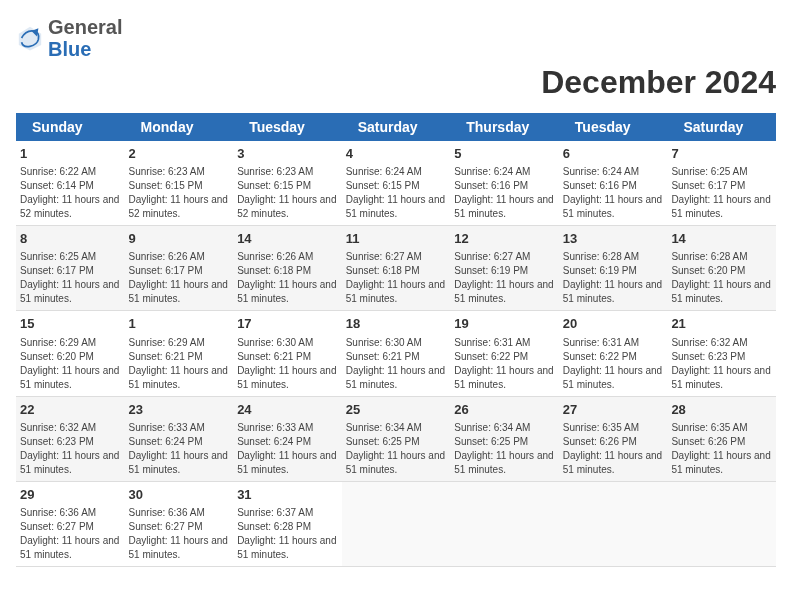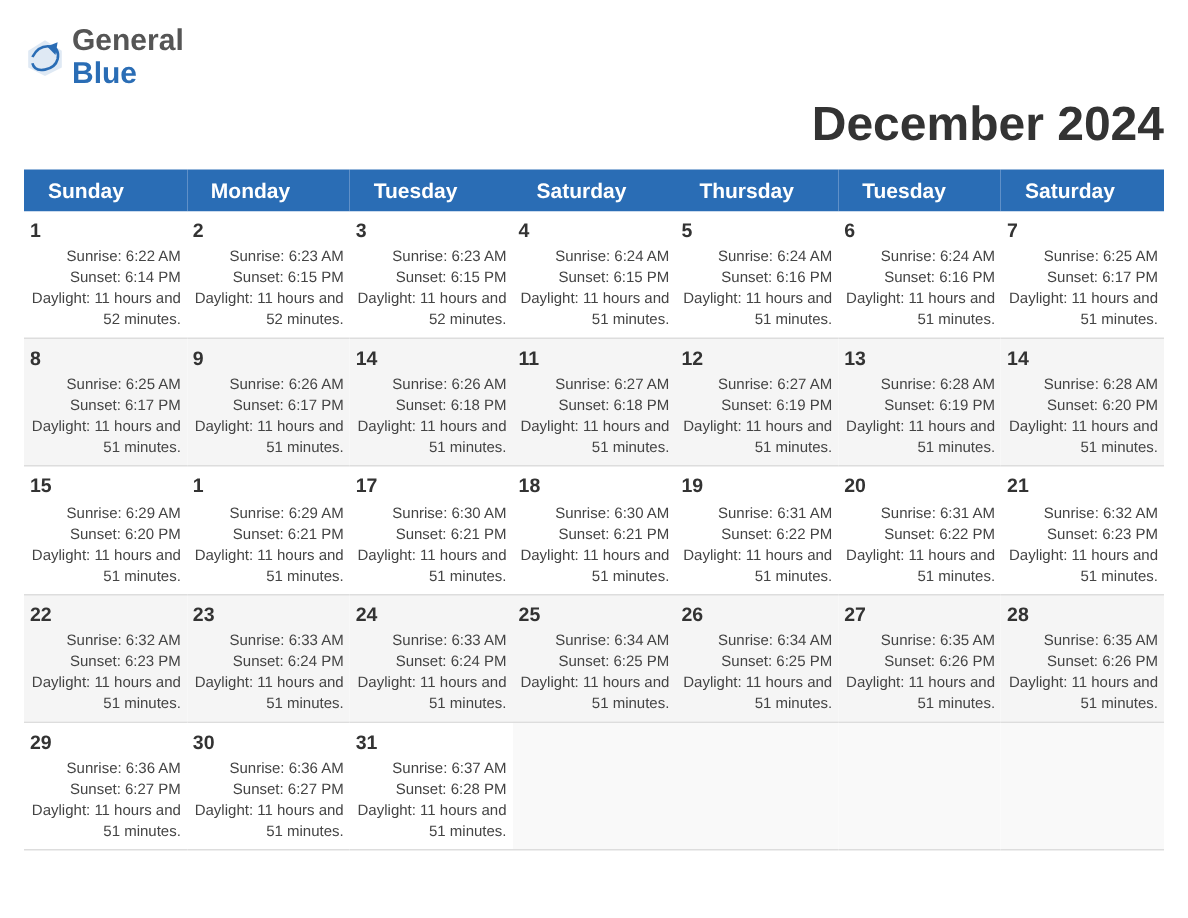--- a/index.html
+++ b/index.html
@@ -73,21 +73,20 @@
     }
     .day-num {
       font-size: 13px;
       font-weight: bold;
       display: block;
       margin-bottom: 2px;
     }
     .day-info {
       font-size: 10px;
       color: #444;
-      text-align: right;
     }
     .empty-cell { background: #f9f9f9; }
   </style>
 </head>
 <body>
 
 <div class="header">
   <div class="logo">
     <svg class="logo-icon" viewBox="0 0 40 40" xmlns="http://www.w3.org/2000/svg">
       <polygon points="20,4 36,14 36,30 20,38 4,30 4,14" fill="#2a6db5" opacity="0.15"></polygon>

